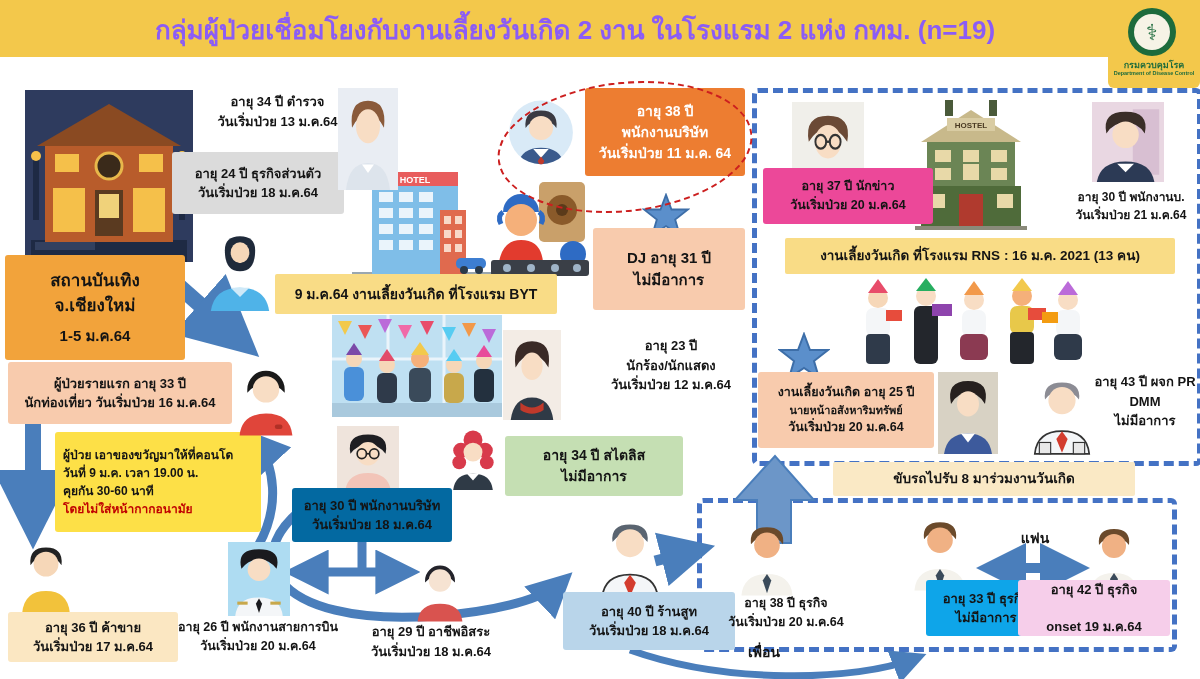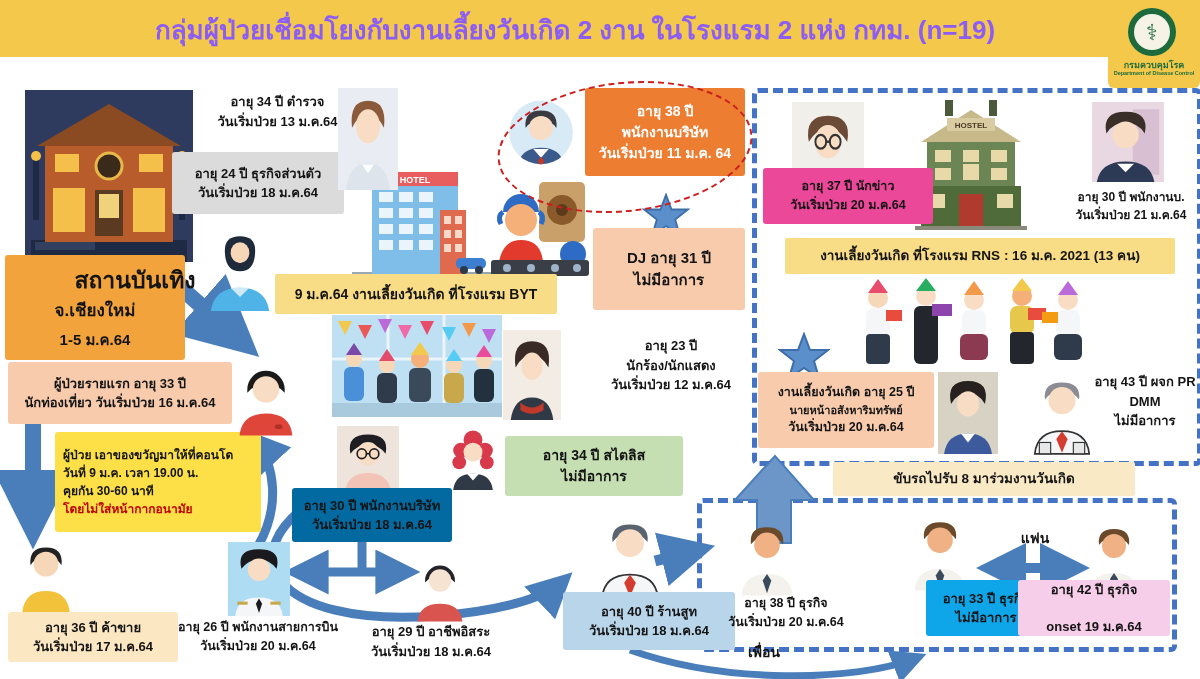--- a/index.html
+++ b/index.html
@@ -80,21 +80,21 @@
       <rect x="74" y="104" width="20" height="24" fill="#F0D27A"></rect>
       <rect x="8" y="70" width="6" height="60" fill="#1E2A44"></rect>
       <rect x="154" y="70" width="6" height="60" fill="#1E2A44"></rect>
       <circle cx="11" cy="66" r="5" fill="#F5C04A"></circle>
       <circle cx="157" cy="66" r="5" fill="#F5C04A"></circle>
       <rect x="10" y="152" width="60" height="8" fill="#32405F"></rect>
     </svg>
   </div>
 
   <div class="abs box" style="left:5px;top:255px;width:180px;height:105px;background:#F2A33B;">
-    <div class="lbl" style="font-size:23px;margin-left:40px;">สถานบันเทิง</div>
+    <div class="lbl" style="font-size:17px;">สถานบันเทิง</div>
     <div class="lbl" style="font-size:17px;">จ.เชียงใหม่</div>
     <div class="lbl" style="font-size:15px;margin-top:6px;">1-5 ม.ค.64</div>
   </div>
 
   <div class="abs box" style="left:8px;top:362px;width:224px;height:62px;background:#F8CBAD;">
     <div class="lbl">ผู้ป่วยรายแรก อายุ 33 ปี</div>
     <div class="lbl">นักท่องเที่ยว วันเริ่มป่วย 16 ม.ค.64</div>
   </div>
 
   <div class="abs box" style="left:55px;top:432px;width:190px;height:100px;background:#fde047;padding:0 8px;">

